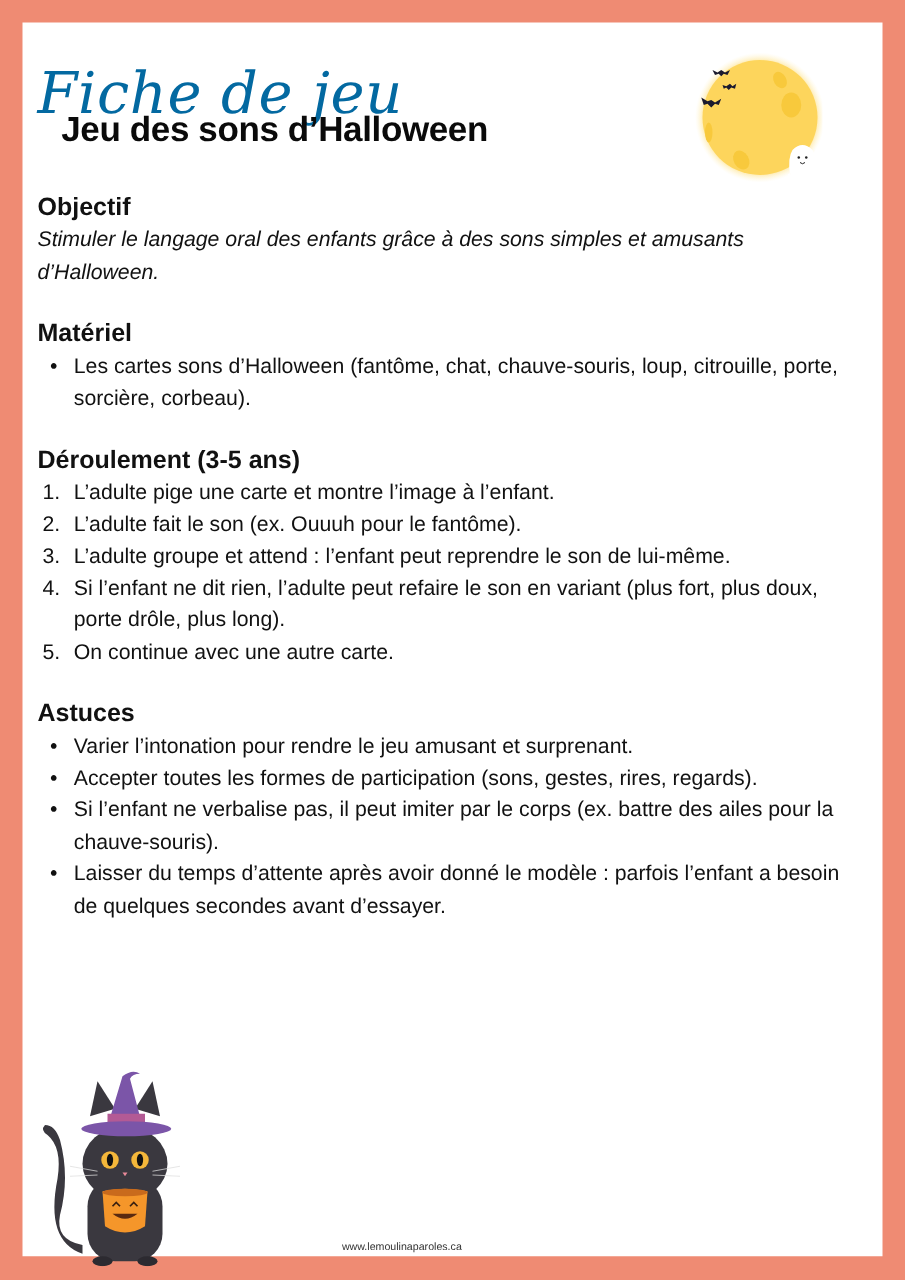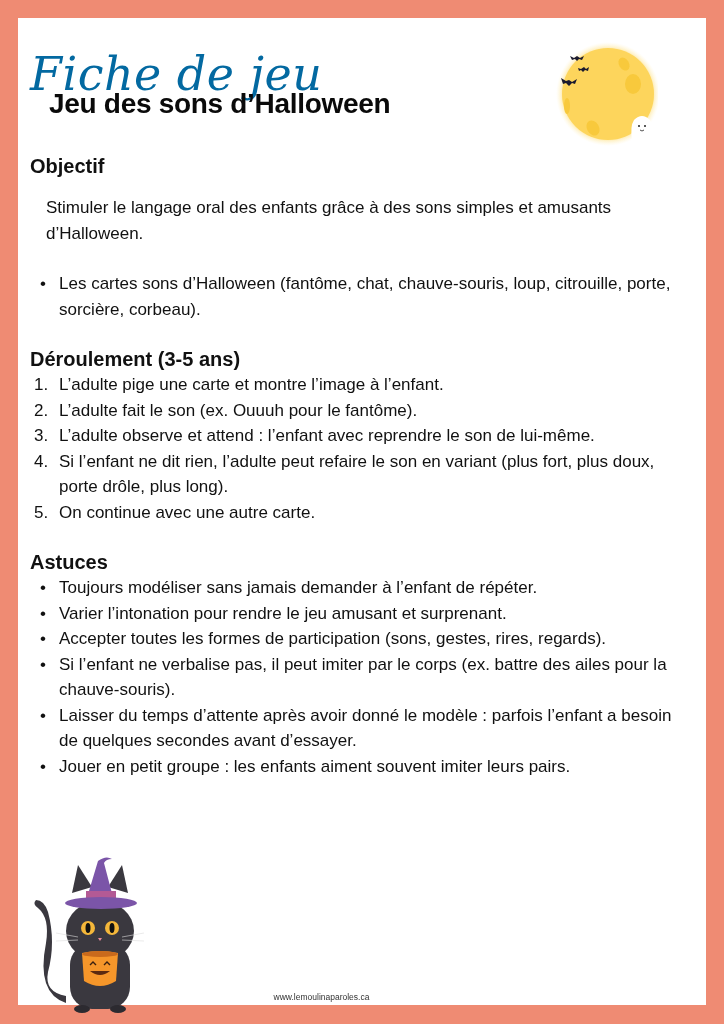--- a/index.html
+++ b/index.html
@@ -33,21 +33,21 @@
     margin-left: 19px;
   }
   .content {
     position: absolute; left: 12px; top: 136px; width: 660px;
     font-size: 17px; line-height: 25.5px;
   }
   .section { margin-bottom: 25px; }
   .section h2 {
     margin: 0; font-size: 20px; font-weight: bold; line-height: 25px;
   }
-  .section p { margin: 16px; }
+  .section p { margin: 0; font-style: italic; }
   ul, ol { margin: 0; padding: 0; list-style: none; }
   ul li { position: relative; padding-left: 29px; }
   ul li::before {
     content: "•"; position: absolute; left: 10px; top: 0;
   }
   ol li { position: relative; padding-left: 29px; }
   ol li .num { position: absolute; left: 4px; top: 0; }
   .moon-wrap { position: absolute; left: 530px; top: 18px; width: 110px; height: 110px; }
   .cat-wrap { position: absolute; left: 8px; top: 835px; width: 140px; height: 160px; }
   .footer {
@@ -90,45 +90,44 @@
     </svg>
   </div>
 
   <div class="content">
     <div class="section">
       <h2>Objectif</h2>
       <p>Stimuler le langage oral des enfants grâce à des sons simples et amusants d’Halloween.</p>
     </div>
 
     <div class="section">
+      <h2>Matériel</h2>
       <ul>
         <li>Les cartes sons d’Halloween (fantôme, chat, chauve-souris, loup, citrouille, porte, sorcière, corbeau).</li>
       </ul>
     </div>
 
     <div class="section">
       <h2>Déroulement (3-5 ans)</h2>
       <ol>
         <li><span class="num">1.</span><span>L’adulte pige une carte et montre l’image à l’enfant.</span></li>
         <li><span class="num">2.</span><span>L’adulte fait le son (ex. Ouuuh pour le fantôme).</span></li>
-        <li><span class="num">3.</span><span>L’adulte observe et attend : l’enfant avec reprendre le son de lui-même.</span></li>
+        <li><span class="num">3.</span><span>L’adulte groupe et attend : l’enfant peut reprendre le son de lui-même.</span></li>
         <li><span class="num">4.</span><span>Si l’enfant ne dit rien, l’adulte peut refaire le son en variant (plus fort, plus doux, porte drôle, plus long).</span></li>
         <li><span class="num">5.</span><span>On continue avec une autre carte.</span></li>
       </ol>
     </div>
 
     <div class="section">
       <h2>Astuces</h2>
       <ul>
-        <li>Toujours modéliser sans jamais demander à l’enfant de répéter.</li>
         <li>Varier l’intonation pour rendre le jeu amusant et surprenant.</li>
         <li>Accepter toutes les formes de participation (sons, gestes, rires, regards).</li>
         <li>Si l’enfant ne verbalise pas, il peut imiter par le corps (ex. battre des ailes pour la chauve-souris).</li>
         <li>Laisser du temps d’attente après avoir donné le modèle : parfois l’enfant a besoin de quelques secondes avant d’essayer.</li>
-        <li>Jouer en petit groupe : les enfants aiment souvent imiter leurs pairs.</li>
       </ul>
     </div>
   </div>
 
   <div class="cat-wrap">
     <svg width="140" height="160" viewBox="0 0 140 160">
       <path d="M40 150 q-30 -10 -20 -60 q4 -25 -8 -35 q-6 -4 -2 -8 q8 0 12 12 q8 30 0 60 q-4 20 18 24z" fill="#3a383f"></path>
       <rect x="44" y="90" width="60" height="66" rx="22" fill="#3a383f"></rect>
       <ellipse cx="56" cy="156" rx="8" ry="4" fill="#2c2a30"></ellipse>
       <ellipse cx="92" cy="156" rx="8" ry="4" fill="#2c2a30"></ellipse>

